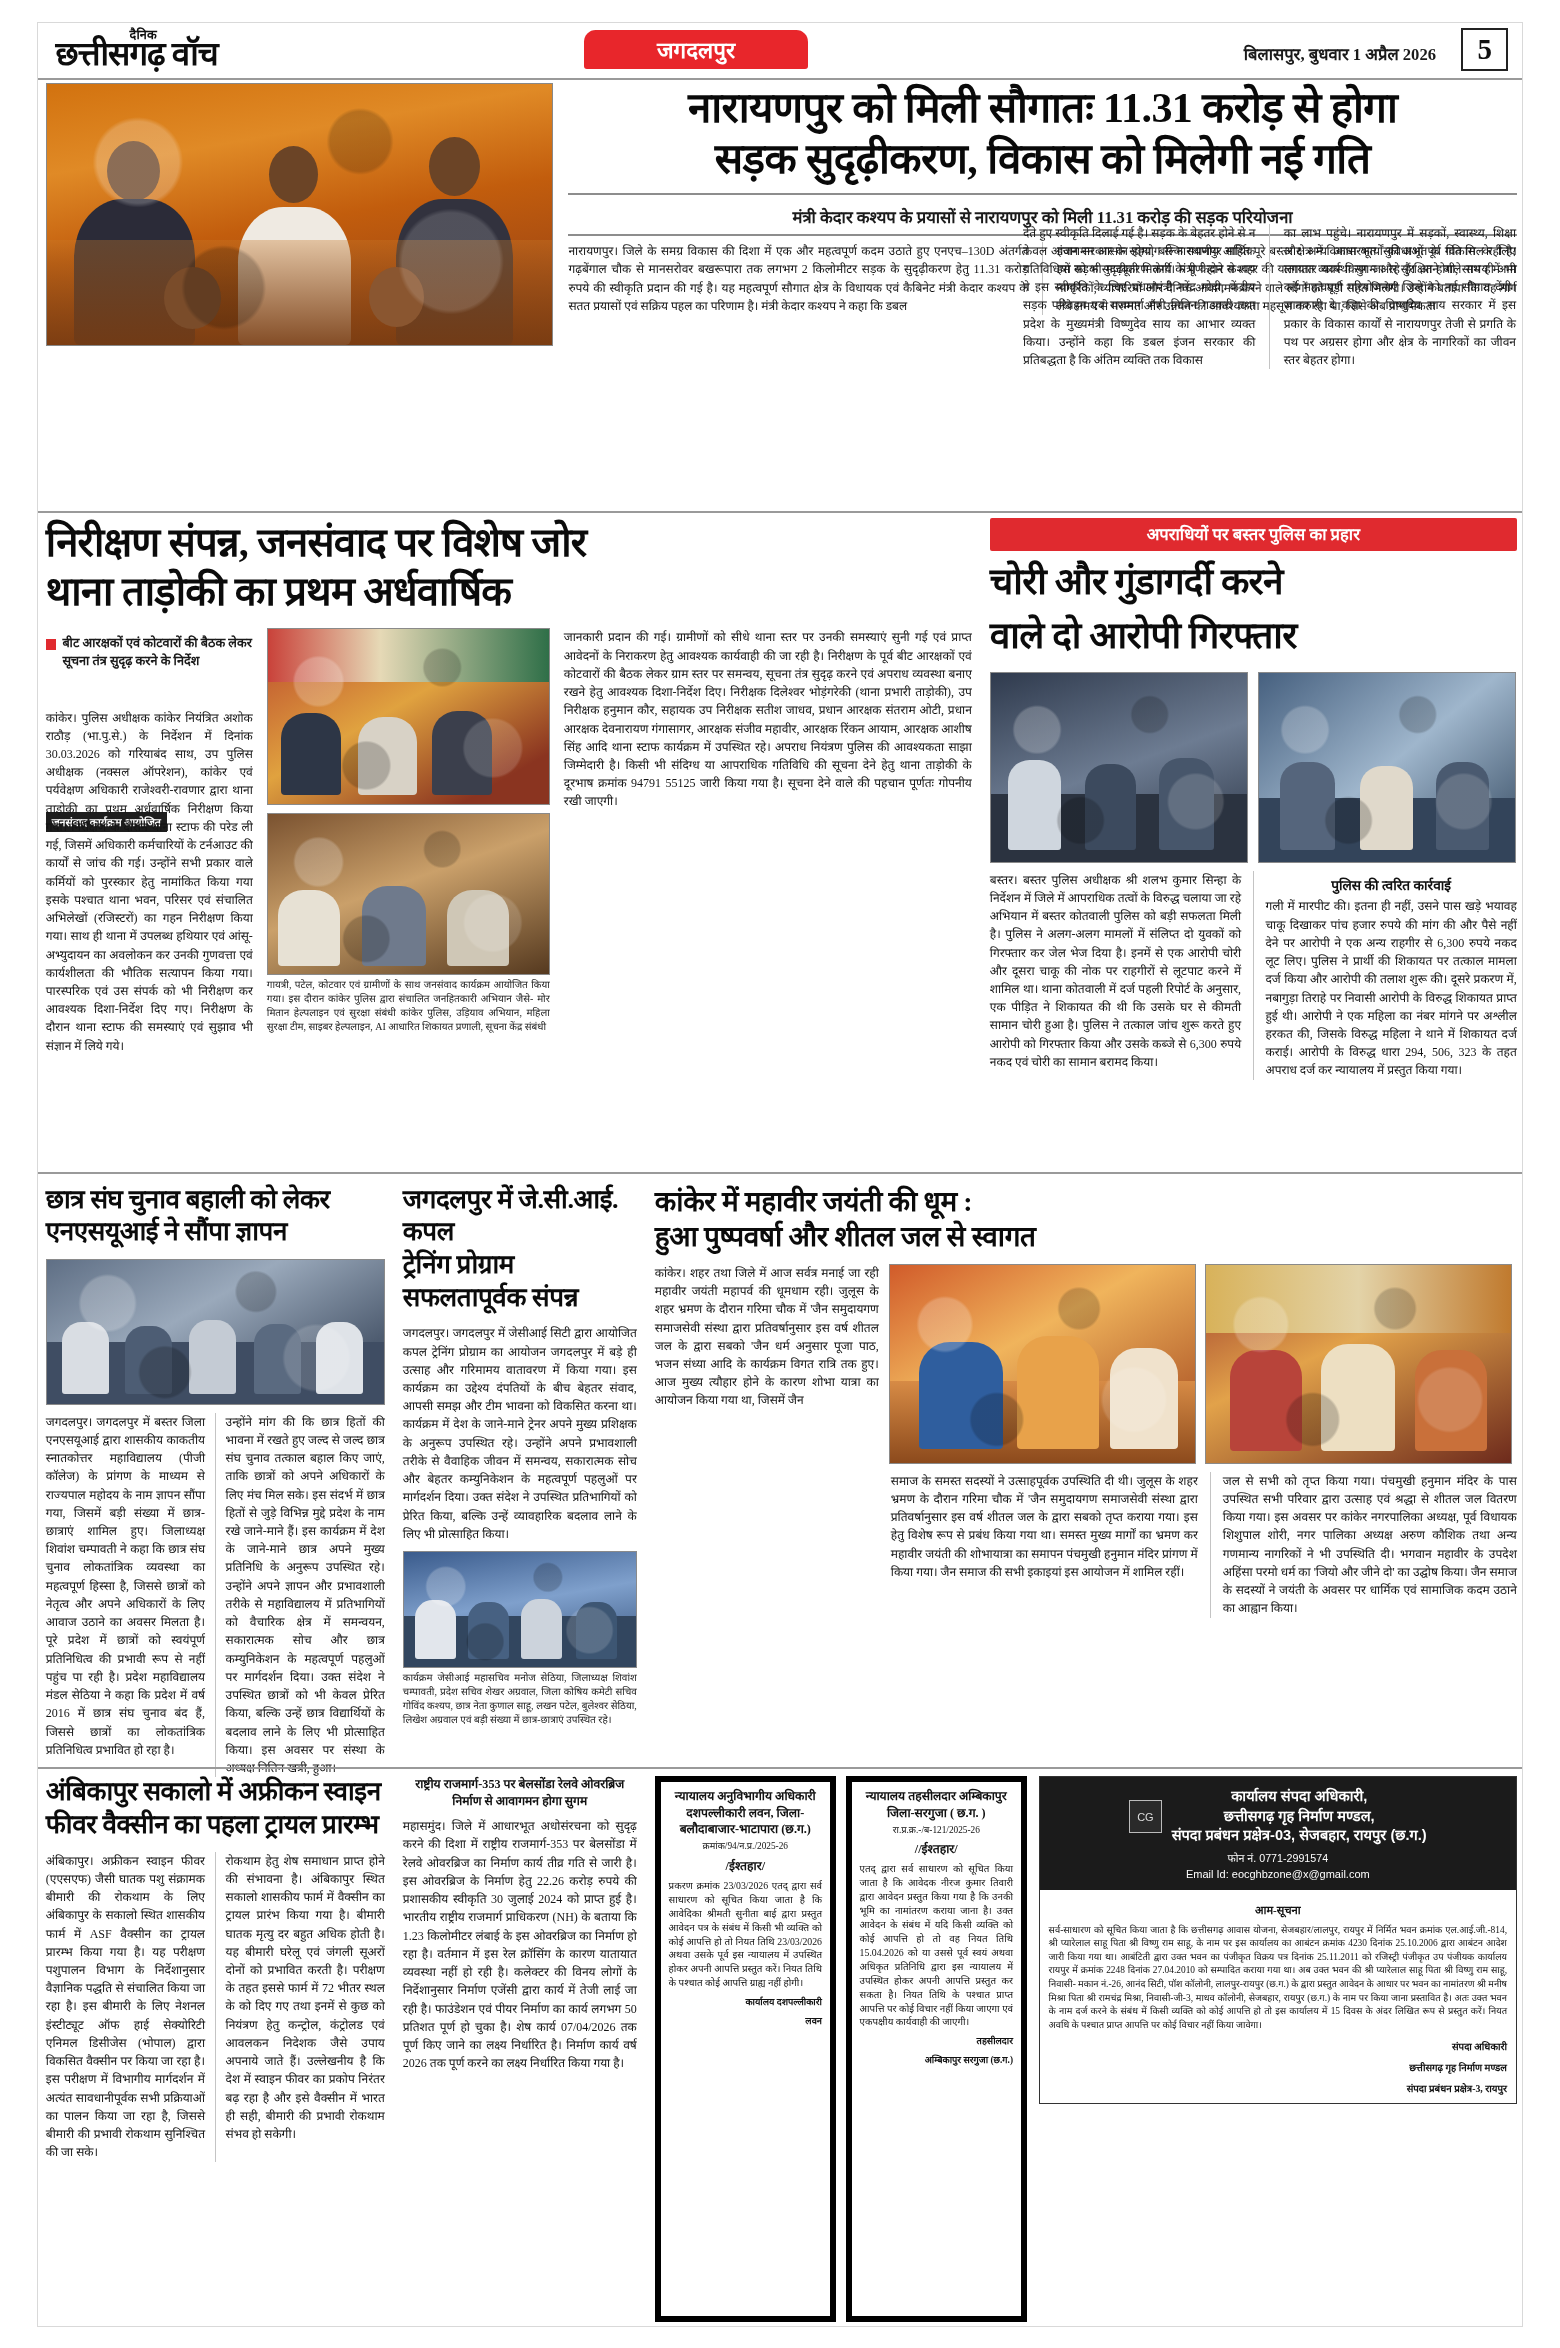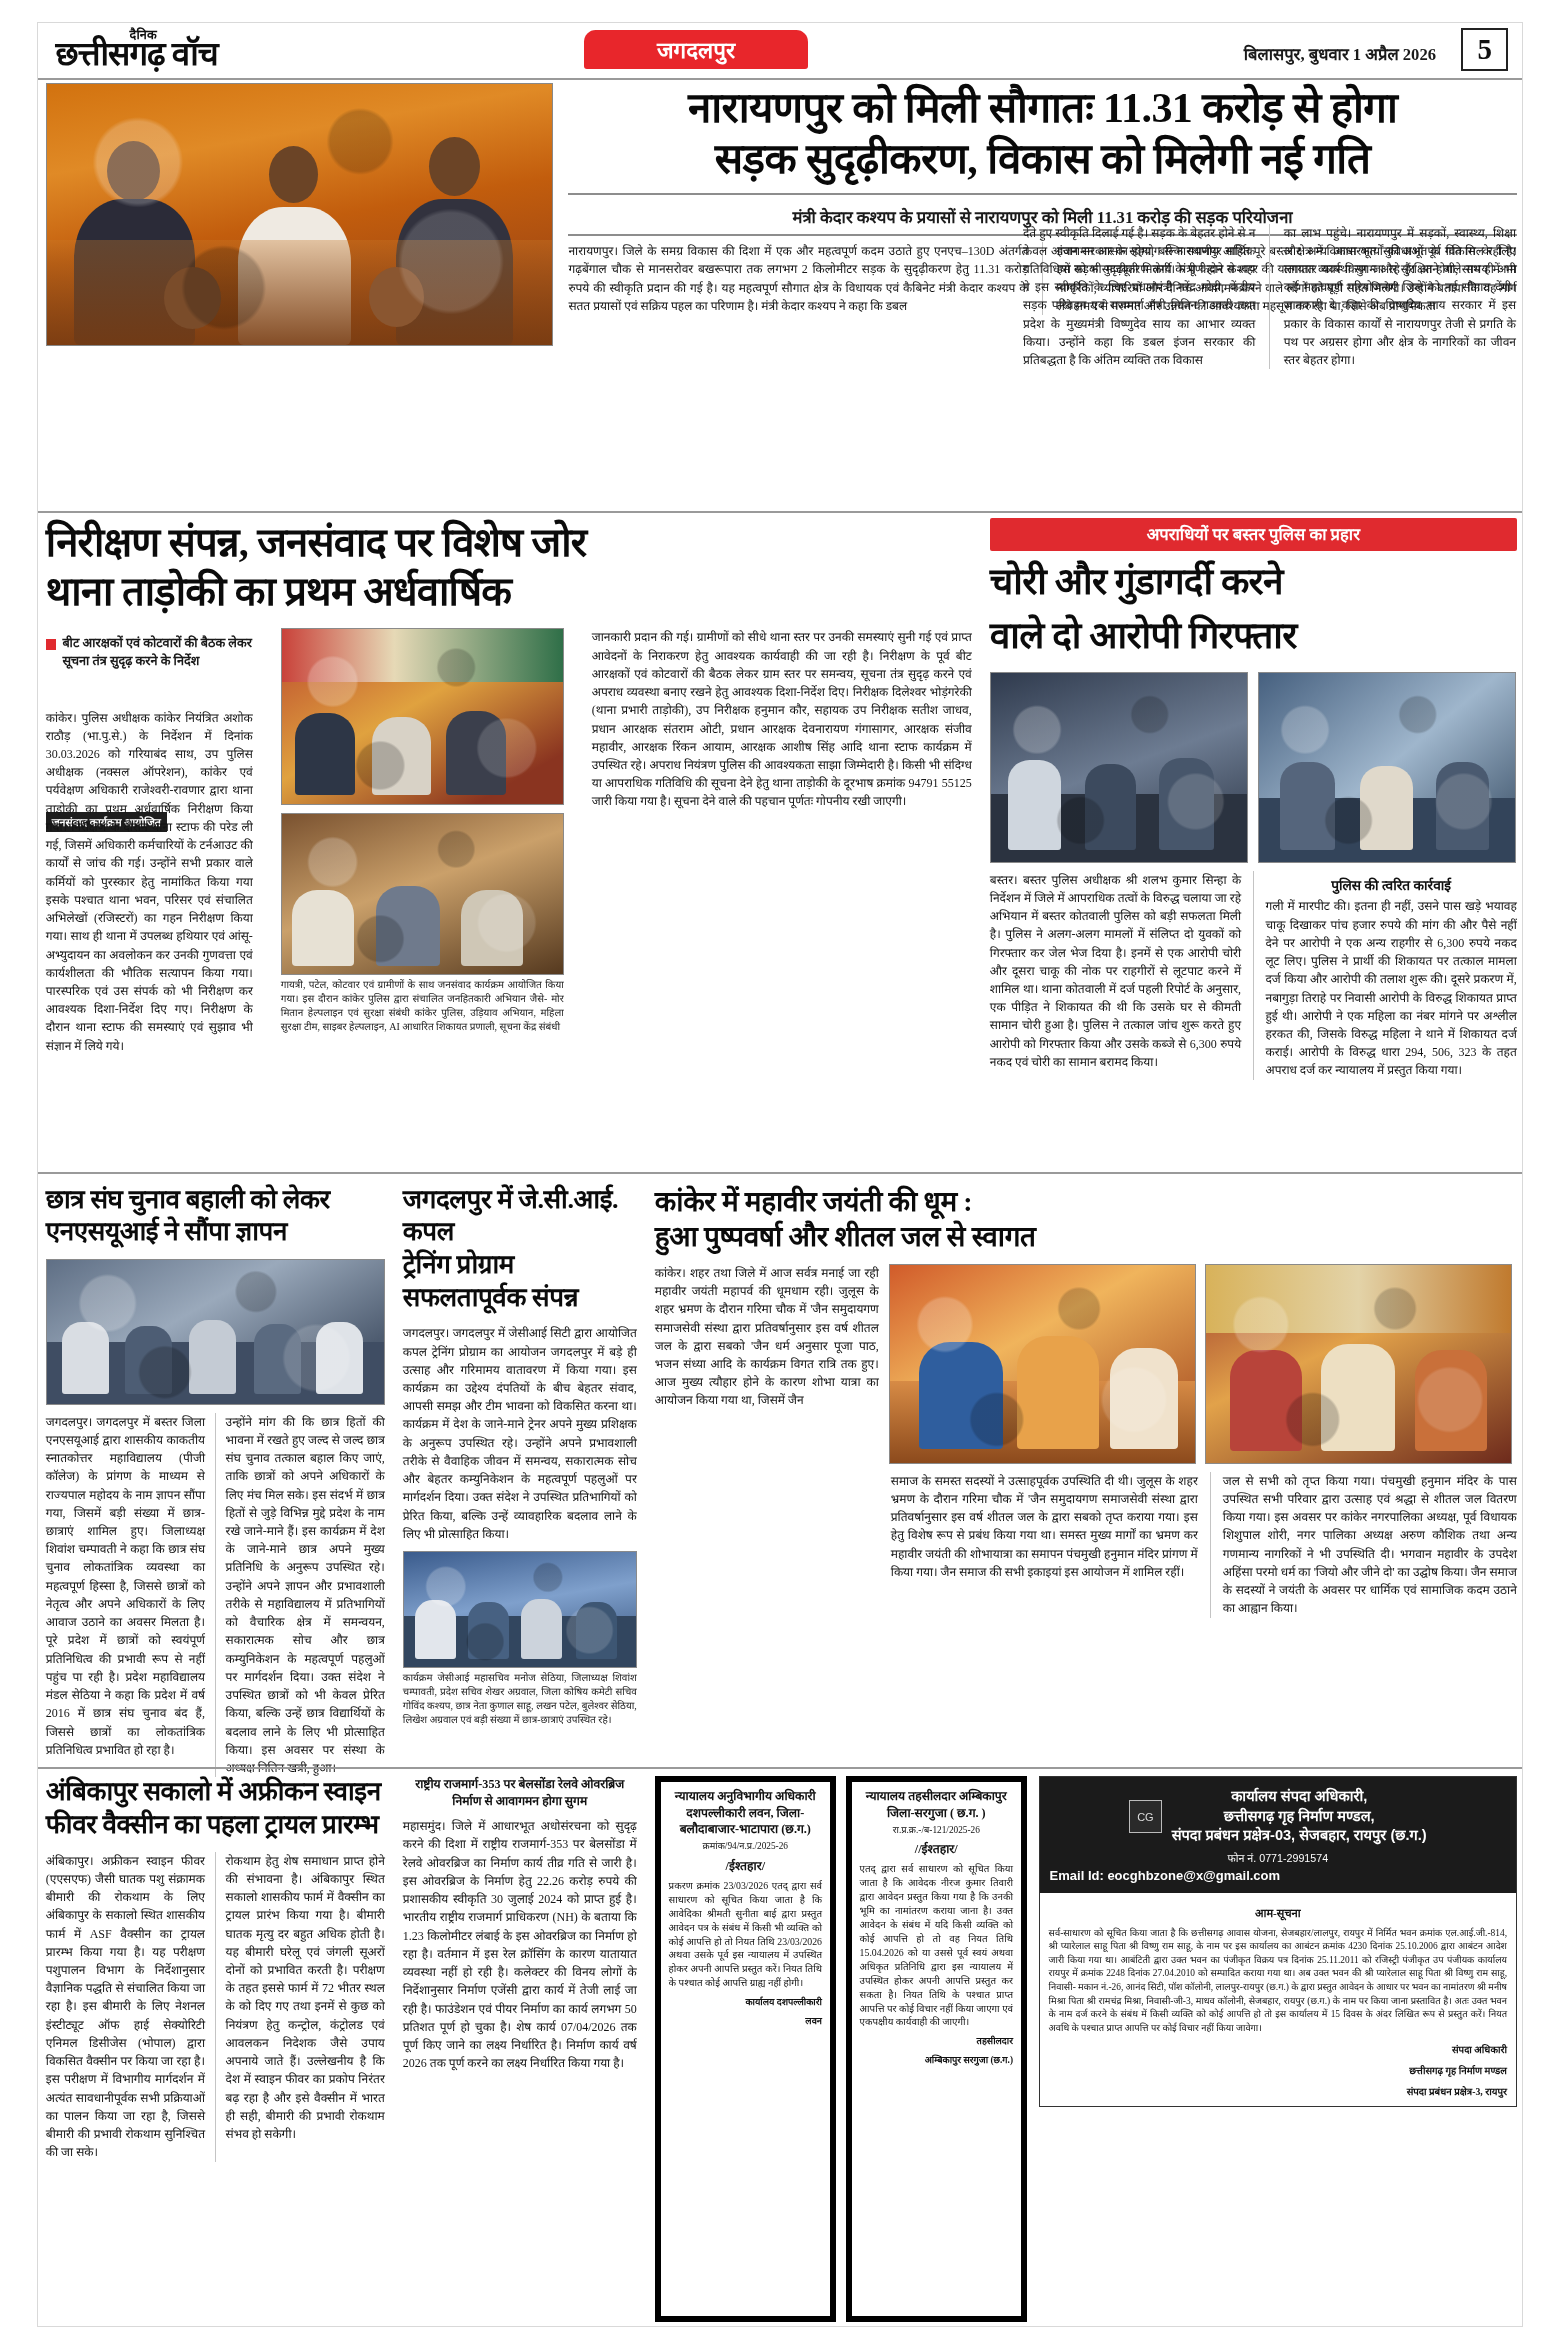--- a/index.html
+++ b/index.html
@@ -172,21 +172,21 @@
     text-align: center; font-weight: 700; font-size: 12.2px; line-height: 1.35;
   }
   .adbox .adsub { text-align: center; font-size: 9.3px; margin-top: 2.9px; }
   .adbox .adstamp { text-align: right; font-size: 9.3px; margin-top: 5.9px; font-weight: 700;}
   .blackad {
     background: #1b1b1b; color: #fff; padding: 9.8px;
     font-family: "Liberation Sans", sans-serif;
   }
   .blackad .t1 { text-align: center; font-size: 14.6px; font-weight: 700; line-height: 1.35; }
   .blackad .t2 { text-align: center; font-size: 10.7px; margin-top: 4.9px; }
-  .blackad .t3 { text-align: left; font-size: 13px; font-weight: 700; margin-top: 2.9px; }
+  .blackad .t3 { text-align: center; font-size: 11px; font-weight: 400; margin-top: 2.9px; }
   .whitead {
     background: #fff; color: #111; padding: 6.8px 8.8px; margin-top: 5.9px;
     font-size: 9.4px; line-height: 1.45; text-align: justify;
     font-family: "Liberation Serif", serif;
   }
   .emblem {
     width: 33px; height: 33px; border: 1px solid #bbb; background:#2a2a2a;
     display:flex; align-items:center; justify-content:center; color:#ddd; font-size:11px;
   }
   .sign { text-align: right; font-weight: 700; font-size: 9.8px; margin-top: 7px; }
@@ -272,21 +272,21 @@
   </div>
 
   <div class="rule-thick" style="top:488px"></div>
 
   <div class="deck2" style="top:495px">
 
     <div class="deck2-left">
       <h2 class="sec-title">निरीक्षण संपन्न, जनसंवाद पर विशेष जोर</h2>
       <h2 class="sec-title">थाना ताड़ोकी का प्रथम अर्धवार्षिक</h2>
 
-      <div style="display:flex;gap:28px;margin-top:11.7px;">
+      <div style="display:flex;gap:14px;margin-top:11.7px;">
         <div style="width:207px;">
           <div class="bullet-box">
             <div class="bullet-sq"></div>
             <div class="bullet-txt">बीट आरक्षकों एवं कोटवारों की बैठक लेकर सूचना तंत्र सुदृढ़ करने के निर्देश</div>
           </div>
           <div style="height:142px"></div>
           <div class="blackbar">जनसंवाद कार्यक्रम आयोजित</div>
         </div>
 
         <div style="width:283px;">

